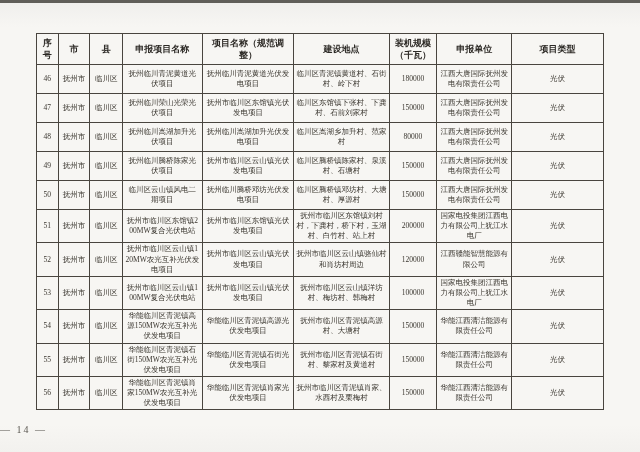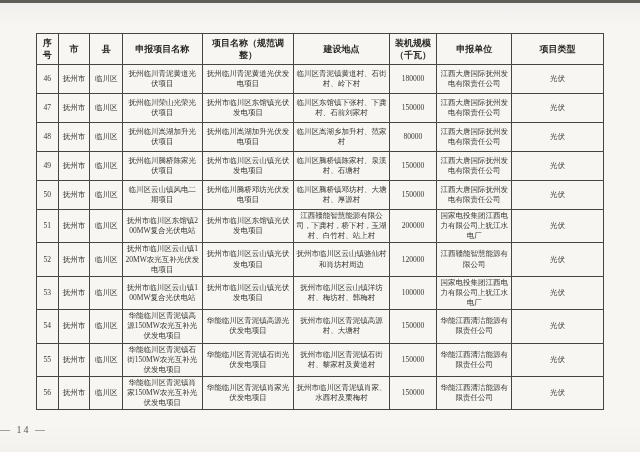--- a/index.html
+++ b/index.html
@@ -159,21 +159,21 @@
           <td>150000</td>
           <td>江西大唐国际抚州发电有限责任公司</td>
           <td>光伏</td>
         </tr>
         <tr>
           <td>51</td>
           <td>抚州市</td>
           <td>临川区</td>
           <td>抚州市临川区东馆镇200MW复合光伏电站</td>
           <td>抚州市临川区东馆镇光伏发电项目</td>
-          <td>江西赣能智慧能源有限公司，下龚村，桥下村，玉湖村、白竹村、站上村</td>
+          <td>抚州市临川区东馆镇刘村村，下龚村，桥下村，玉湖村、白竹村、站上村</td>
           <td>200000</td>
           <td>国家电投集团江西电力有限公司上犹江水电厂</td>
           <td>光伏</td>
         </tr>
         <tr>
           <td>52</td>
           <td>抚州市</td>
           <td>临川区</td>
           <td>抚州市临川区云山镇120MW农光互补光伏发电项目</td>
           <td>抚州市临川区云山镇光伏发电项目</td>

